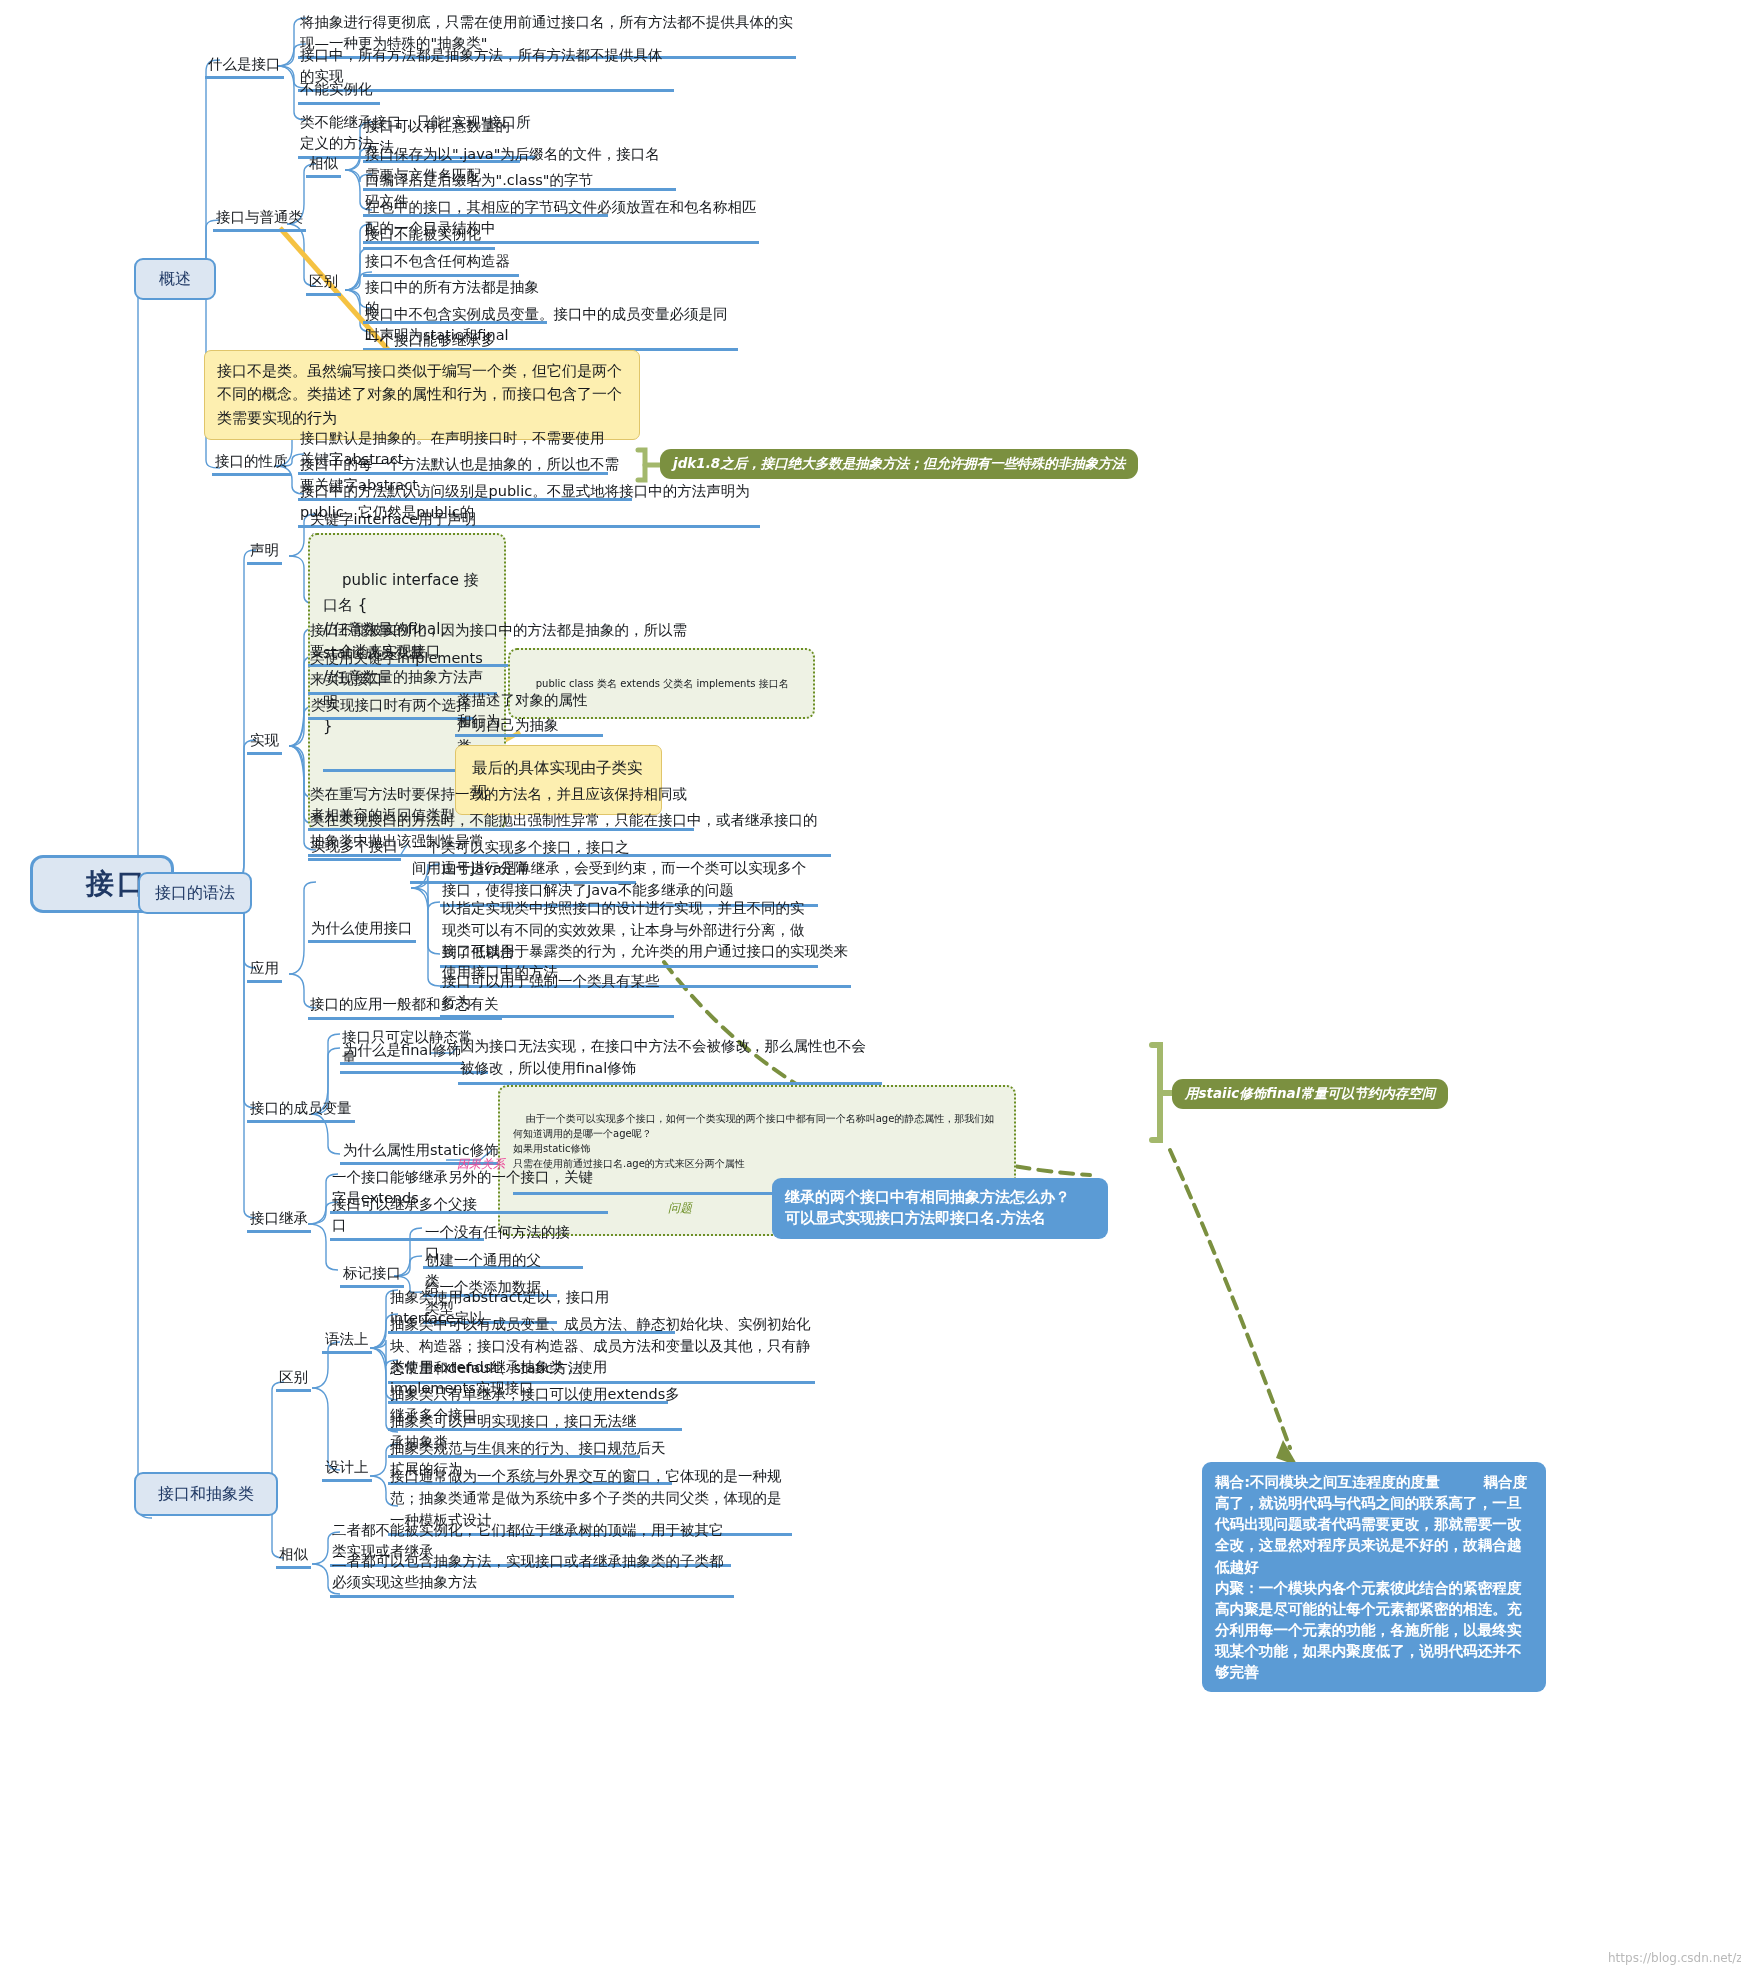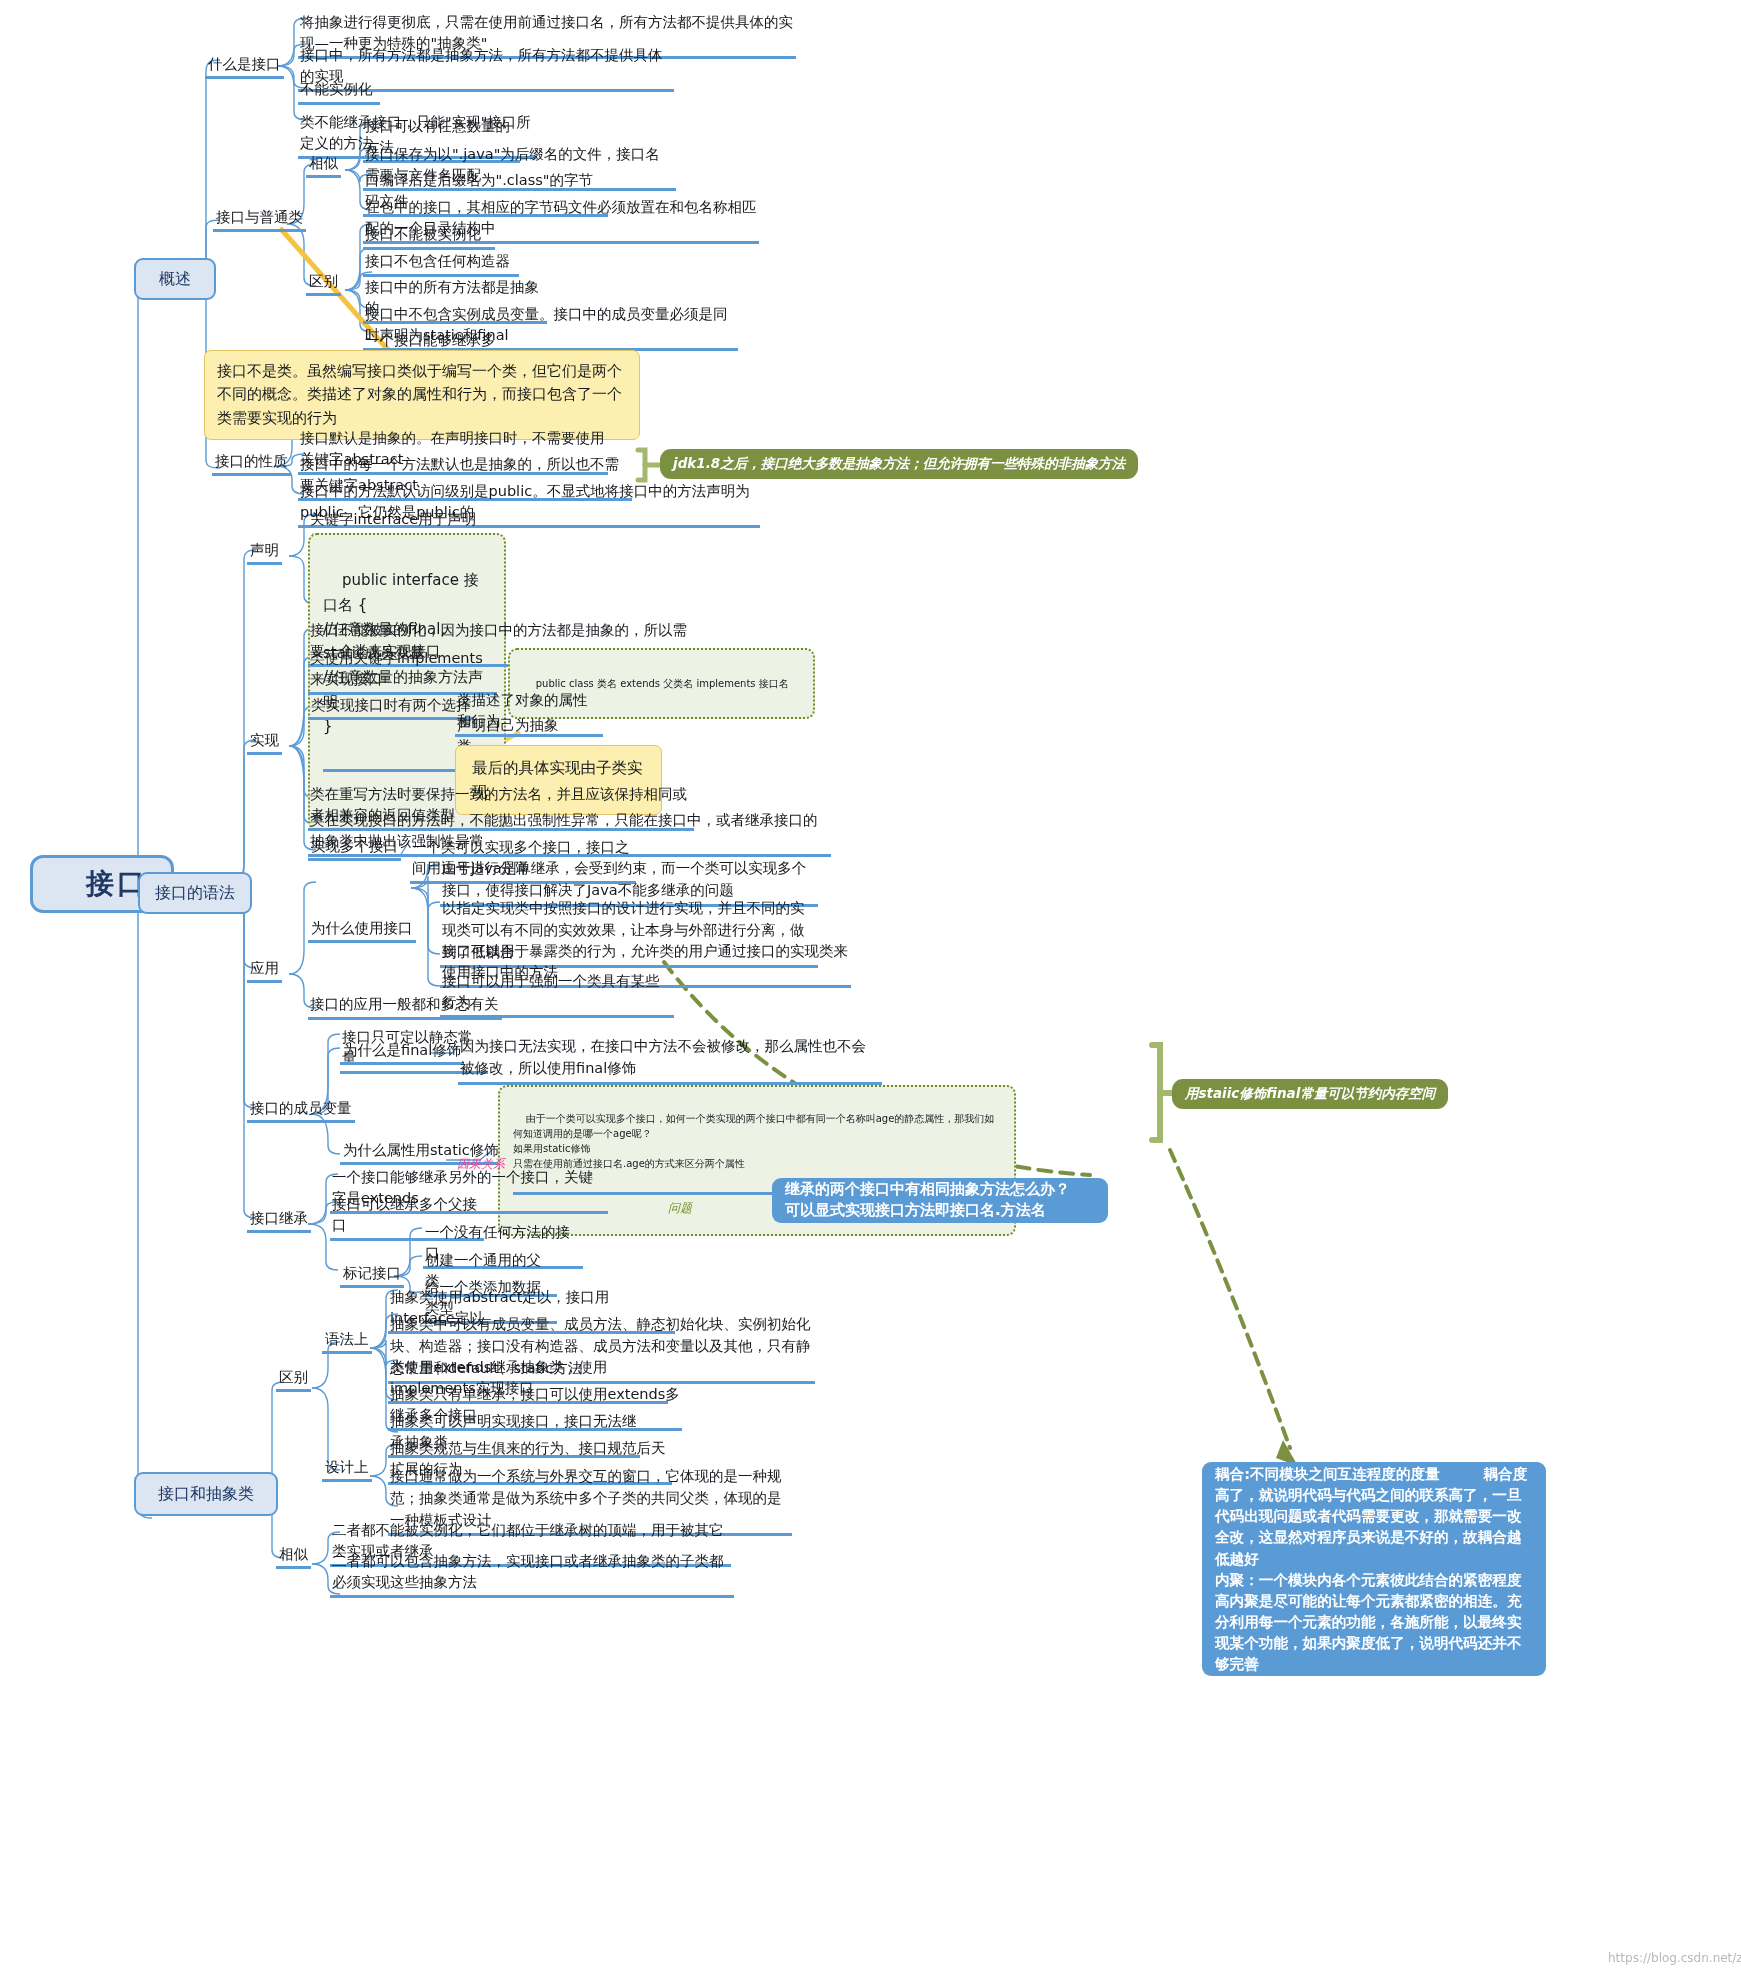--- a/index.html
+++ b/index.html
@@ -34,21 +34,21 @@
                color:#16191d;font-size:10px;line-height:1.5;padding:9px 13px;white-space:pre-wrap;}
   .note-dotted.code{font-size:15px;line-height:1.62;}
   .note-dotted .underline-bar{display:block;height:3.2px;background:#5b9bd5;margin-top:6px;}
 
   
   .note-olive{position:absolute;background:#7b9040;border-radius:11px;color:#fff;font-size:13.5px;
               font-style:italic;font-weight:bold;padding:6px 13px;white-space:nowrap;}
 
   
   .note-blue{position:absolute;background:#5b9bd5;border-radius:9px;color:#fff;font-size:15px;
-             font-weight:bold;line-height:1.42;padding:1px 13px;white-space:pre-wrap;}
+             font-weight:bold;line-height:1.42;padding:9px 13px;white-space:pre-wrap;}
   .note-blue.big{font-size:14.6px;line-height:1.45;}
 
   .edge-label{position:absolute;color:#6b8e23;font-size:12px;font-style:italic;}
   .edge-label.grey{color:#ec4899;margin-top:28px;}
   .watermark{position:absolute;color:#b9b9b9;font-size:12px;}
 </style>
 </head>
 <body>
 
 <div id="canvas">

